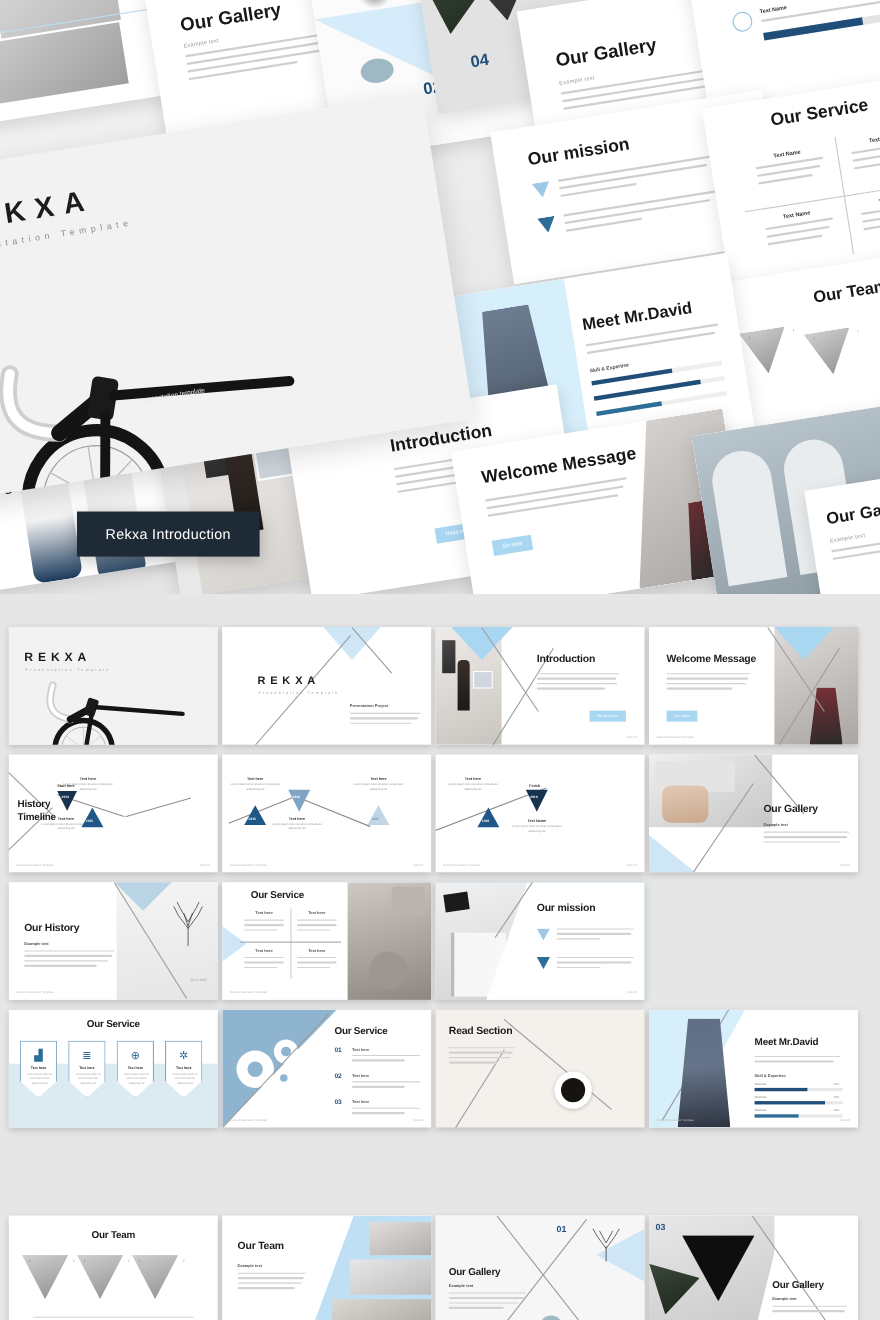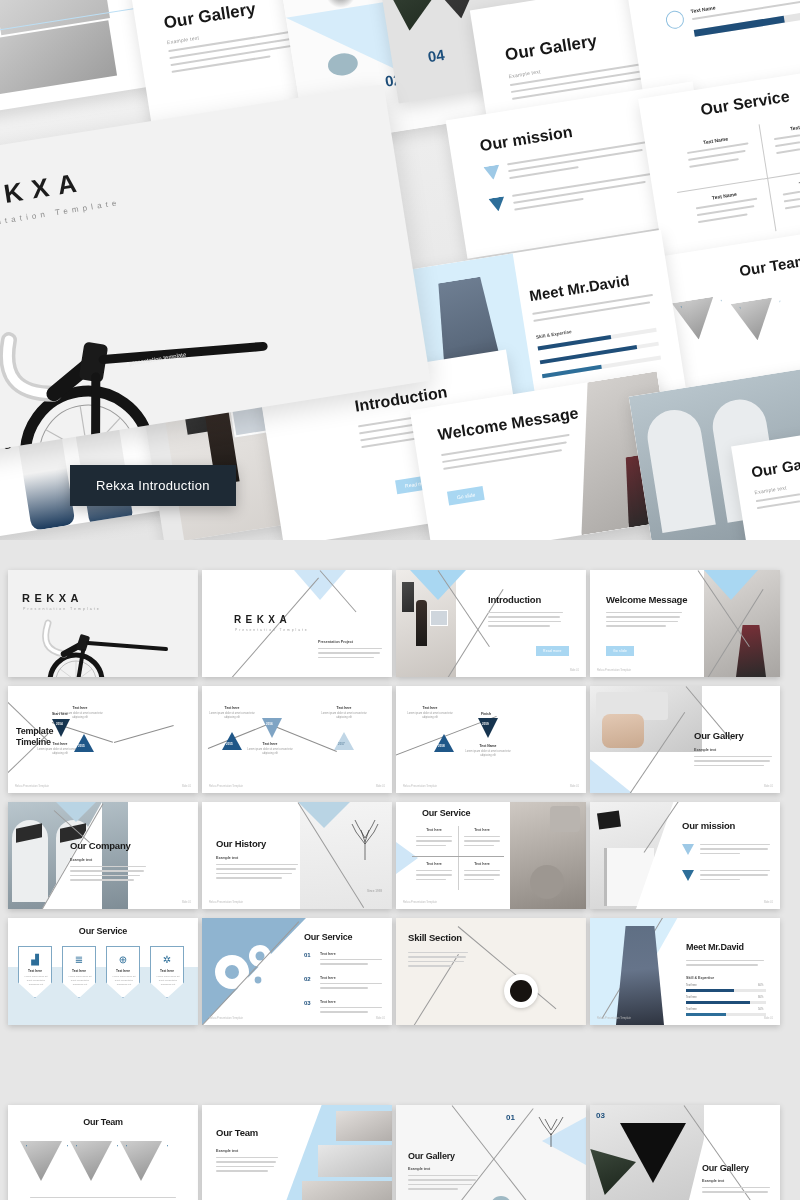--- a/index.html
+++ b/index.html
@@ -431,21 +431,21 @@
         <div class="btn-blue" style="left:16px;top:76px;">Go slide</div>
         <div class="foot-l">Rekxa Presentation Template</div>
       </div>
     </div>
 
     <div class="row" style="top:116px;">
 
       <div class="slide">
         <div class="hairline" style="left:-2px;top:88px;width:58px;transform:rotate(-44deg);"></div>
         <div class="hairline" style="left:-2px;top:14px;width:58px;transform:rotate(44deg);"></div>
-        <div class="s-title" style="left:8px;top:40px;font-size:9px;line-height:1.25;width:52px;">Template Timeline</div>
+        <div class="s-title" style="left:8px;top:40px;font-size:9px;line-height:1.25;width:52px;">History Timeline</div>
         <div class="hairline" style="left:44px;top:36px;width:64px;transform:rotate(18deg);background:#8e8e8e;"></div>
         <div class="hairline" style="left:106px;top:56px;width:62px;transform:rotate(-16deg);background:#8e8e8e;"></div>
         <div class="tl-cap" style="left:28px;top:26px;width:48px;">Start here</div>
         <div class="tri-down" style="left:44px;top:33px;border-left:9px solid transparent;border-right:9px solid transparent;border-top:18px solid #16344f;"></div>
         <div class="yr" style="left:48px;top:36px;">2014</div>
         <div class="tl-cap" style="left:28px;top:56px;width:48px;">Text here</div>
         <div class="tl-txt" style="left:25px;top:62px;">Lorem ipsum dolor sit amet consectetur adipiscing elit</div>
         <div class="tri-up" style="left:66px;top:48px;border-left:10px solid transparent;border-right:10px solid transparent;border-bottom:18px solid #1f5788;"></div>
         <div class="yr" style="left:70px;top:58px;">2015</div>
         <div class="tl-cap" style="left:48px;top:20px;width:48px;">Text here</div>
@@ -501,40 +501,20 @@
           <div class="s-line" style="width:78px;"></div>
             <div class="s-line" style="width:76px;"></div>
             <div class="s-line" style="width:70px;"></div>
         </div>
         <div class="foot-r">Slide 01</div>
       </div>
     </div>
 
     <div class="row" style="top:232px;">
 
-      <div class="slide">
-        <div class="photo" style="left:0;top:0;width:120px;height:107px;background:linear-gradient(170deg,#b9c6cd,#7f8d96);"></div>
-        <div class="photo" style="left:4px;top:18px;width:36px;height:82px;background:#eceeef;border-radius:18px 18px 0 0;"></div>
-        <div class="photo" style="left:48px;top:18px;width:36px;height:82px;background:#eceeef;border-radius:18px 18px 0 0;"></div>
-        <div class="photo" style="left:8px;top:24px;width:26px;height:14px;background:#2b2b2b;transform:skewY(-12deg);"></div>
-        <div class="photo" style="left:52px;top:24px;width:26px;height:14px;background:#2b2b2b;transform:skewY(-12deg);"></div>
-        <div class="tri" style="left:42px;top:-6px;border-left:26px solid transparent;border-right:26px solid transparent;border-top:26px solid #b9d4e4;"></div>
-        <div style="position:absolute;left:34px;top:0;width:0;height:0;border-left:60px solid transparent;border-right:0 solid transparent;border-bottom:107px solid #fff;"></div>
-        <div class="hairline" style="left:34px;top:107px;width:122px;transform:rotate(-60deg);"></div>
-        <div class="hairline" style="left:46px;top:8px;width:48px;transform:rotate(42deg);"></div>
-        <div class="s-title" style="left:62px;top:38px;font-size:9.5px;">Our Company</div>
-        <div class="s-sub" style="left:62px;top:56px;">Example text</div>
-        <div class="s-lines" style="left:62px;top:64px;">
-          <div class="s-line" style="width:76px;"></div>
-            <div class="s-line" style="width:74px;"></div>
-          <div class="s-line" style="width:70px;"></div>
-            <div class="s-line" style="width:64px;"></div>
-        </div>
-        <div class="foot-r">Slide 01</div>
-      </div>
 
       <div class="slide">
         <div class="photo" style="right:0;top:0;width:92px;height:107px;background:linear-gradient(175deg,#f4f4f4,#e6e6e6);"></div>
         <div class="tri" style="right:38px;top:-4px;border-left:30px solid transparent;border-right:30px solid transparent;border-top:30px solid #b9d4e4;"></div>
         <div class="hairline" style="left:96px;top:0;width:124px;transform:rotate(58deg);"></div>
         <svg style="position:absolute;right:10px;top:14px;width:34px;height:44px;">
           <g stroke="#3a3a3a" stroke-width=".7" fill="none">
             <path d="M17 44 L17 26"></path>
               <path d="M17 28 L8 16"></path>
               <path d="M17 28 L26 16"></path>
@@ -676,21 +656,21 @@
             <div class="s-line" style="width:62px;"></div>
             <div class="s-line" style="width:48px;"></div>
           </div>
         <div class="foot-l">Rekxa Presentation Template</div>
         <div class="foot-r">Slide 01</div>
       </div>
 
       <div class="slide" style="background:#f4f1ec;">
         <div class="hairline" style="left:18px;top:107px;width:84px;transform:rotate(-58deg);"></div>
         <div class="hairline" style="left:62px;top:8px;width:128px;transform:rotate(40deg);"></div>
-        <div class="s-title" style="left:12px;top:14px;font-size:9.5px;">Skill Section</div>
+        <div class="s-title" style="left:12px;top:14px;font-size:9.5px;">Read Section</div>
         <div class="s-lines" style="left:12px;top:34px;">
           <div class="s-line" style="width:60px;"></div>
             <div class="s-line" style="width:58px;"></div>
           <div class="s-line" style="width:56px;"></div>
             <div class="s-line" style="width:44px;"></div>
         </div>
         <div style="position:absolute;left:108px;top:56px;width:34px;height:34px;border-radius:50%;background:#ffffff;box-shadow:0 1px 4px rgba(0,0,0,.2);"></div>
         <div style="position:absolute;left:114px;top:62px;width:22px;height:22px;border-radius:50%;background:#171310;"></div>
       </div>
 

